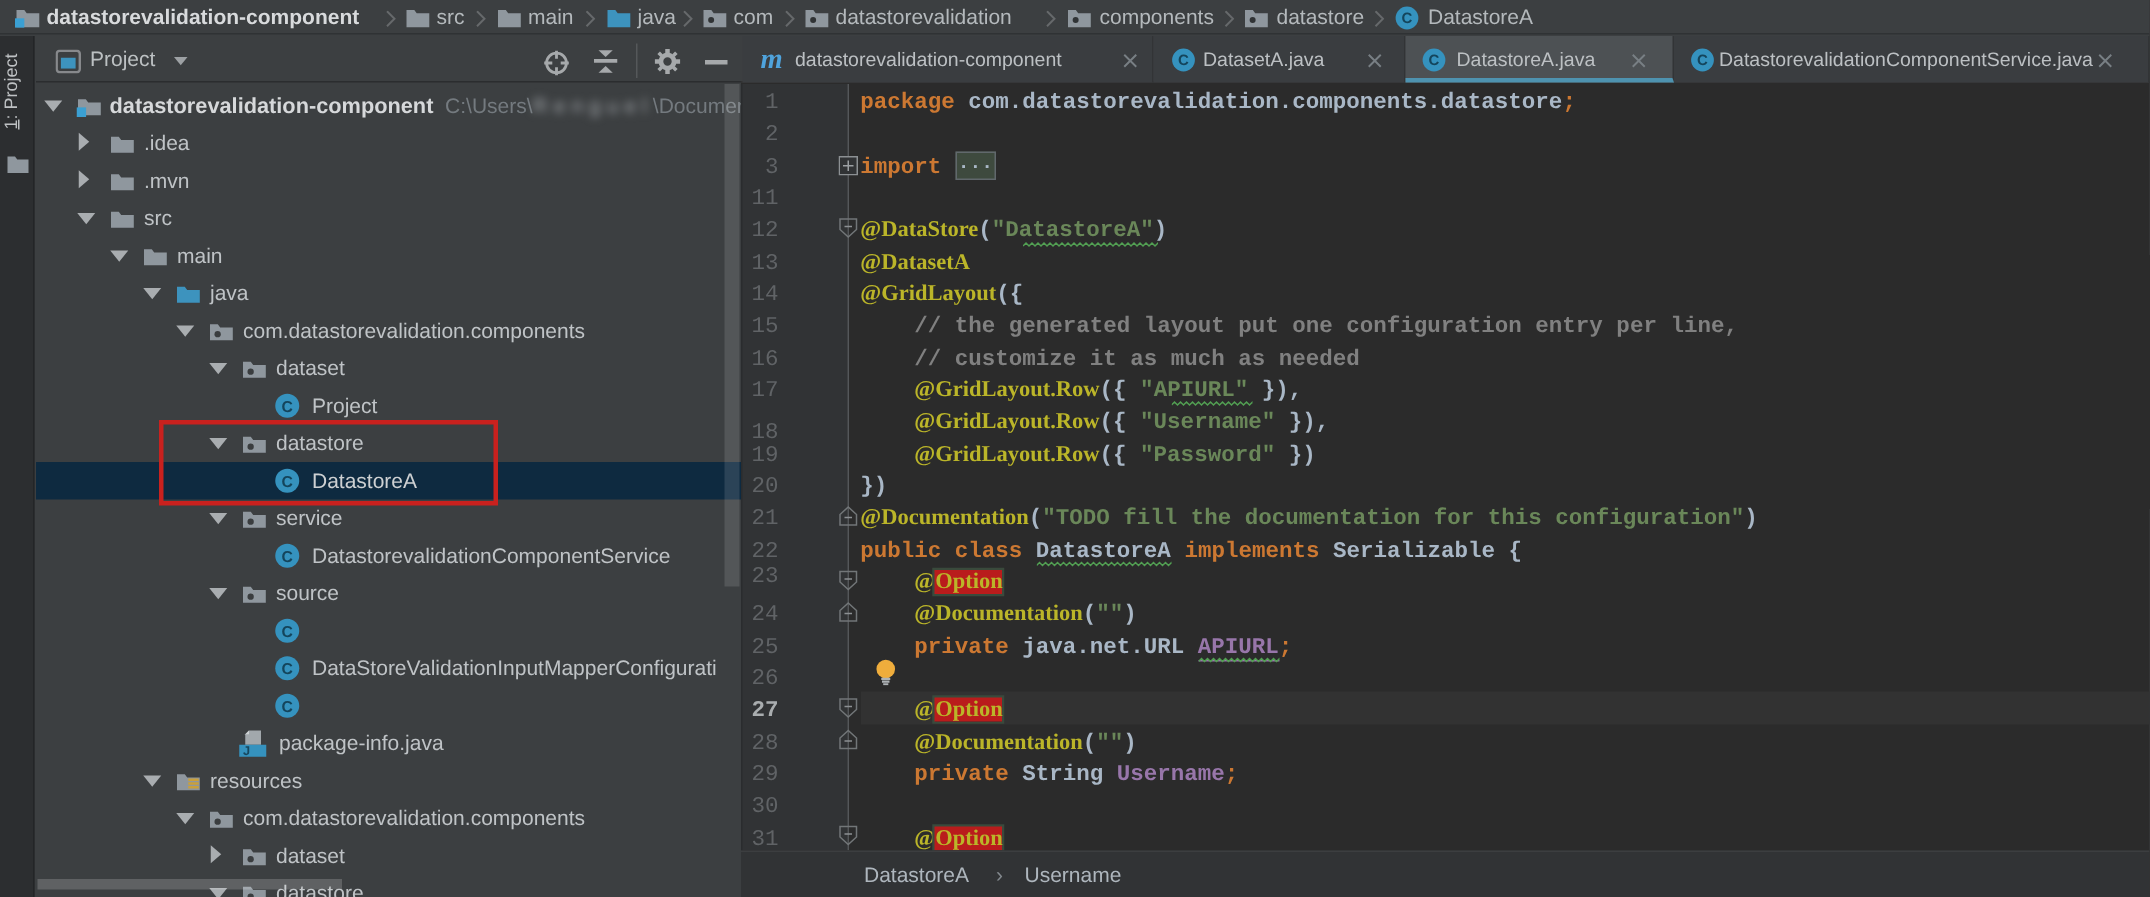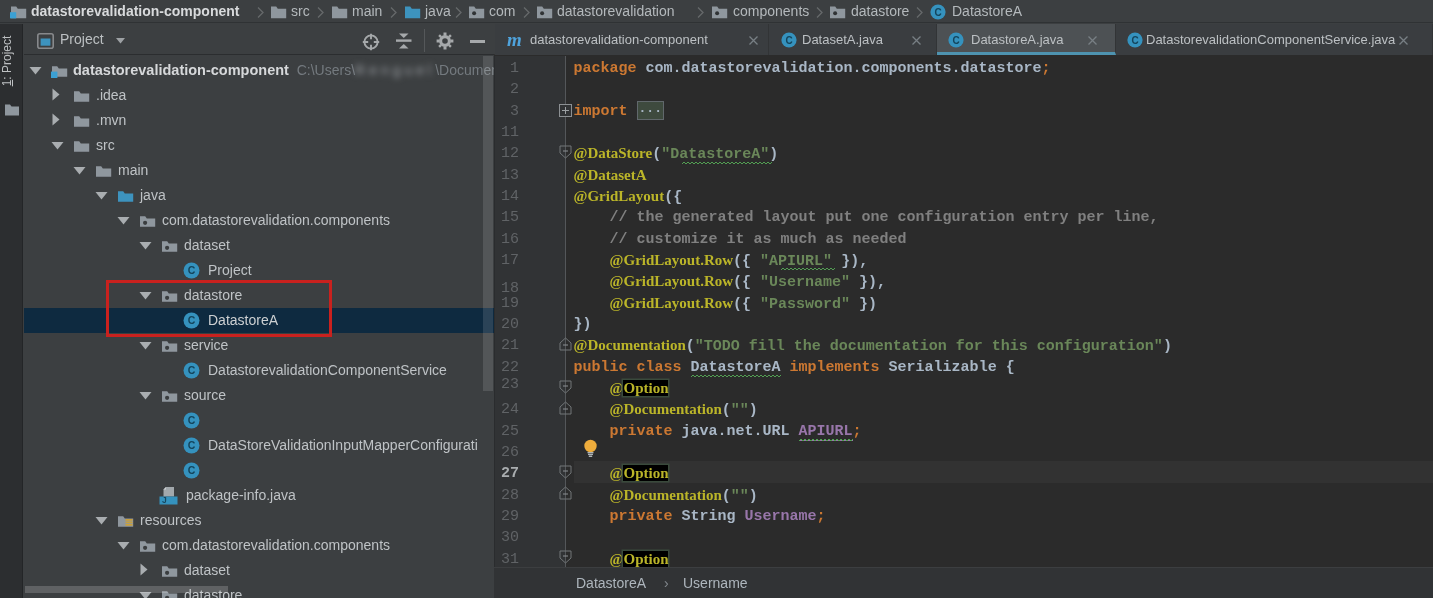--- a/index.html
+++ b/index.html
@@ -50,21 +50,21 @@
 .cl { position:absolute; left:79.5px; width:859.5px; height:21.333px; padding-top:2px; white-space:pre; color:#A9B7C6; }
 .cl.caret { background:#323232; }
 .cl i { font-style:normal; }
 .cl u { text-decoration:none; }
 i.k { color:#CC7832; }
 i.a { color:#BBB529;font-family:Liberation Serif, serif; }
 i.s { color:#6A8759; }
 i.c { color:#808080; }
 i.f { color:#9876AA; }
 i.m { color:#CC7832; }
-i.hl { background:#000000; box-shadow:0 0 0 1.5px #3A4A3C; }
+i.hl { background:#b91c1c; box-shadow:0 0 0 1.5px #3A4A3C; }
 u.uf { border-bottom:1px solid #9876AA; }
 i.fold { display:inline-block; background:#3E4A3E; border:1px solid #61686C; color:#A9B7C6; font-size:13px; line-height:13px; height:19px; padding:0 1px; vertical-align:3px; }
 
 #crumbs { position:absolute; left:0; top:543px; width:939px; height:31px; background:#313335; border-top:1px solid #3C3E40; }
 #crumbs .bc { position:absolute; top:0; height:31px; line-height:30px; font-size:14px; color:#AEB6BD; }
 </style></head>
 <body>
 <div id="root">
 
   <div id="navbar">

